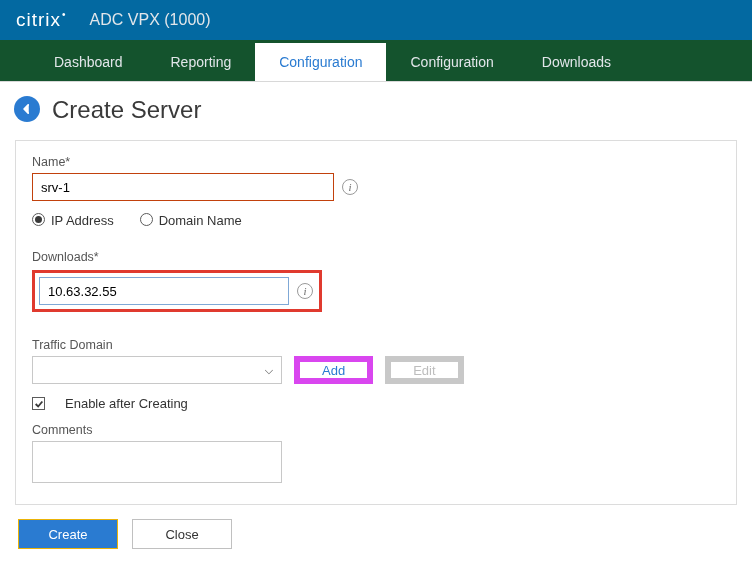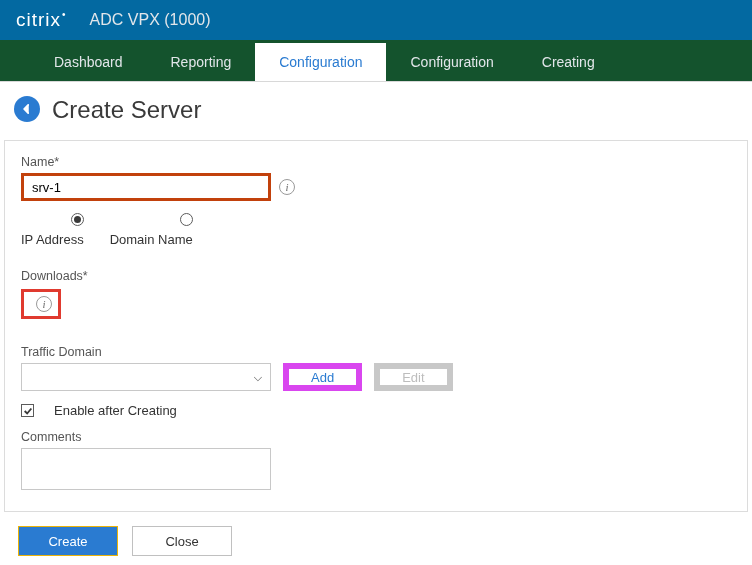--- a/index.html
+++ b/index.html
@@ -64,37 +64,37 @@
     flex-shrink:0;
   }
   .back-btn svg { width:14px; height:14px; fill:#fff;}
   .page-title {
     font-size: 24px;
     color:#3a3a3a;
     font-weight:400;
   }
   .panel {
     border:1px solid #dcdcdc;
-    margin: 0 4px;
+    margin: 0 15px;
     padding: 14px 16px 18px 16px;
   }
   .label {
     font-size:12.5px;
     color:#555;
     margin-bottom:4px;
     margin-top:12px;
   }
   .label:first-child { margin-top:0;}
   .row { display:flex; align-items:center; }
   .text-input {
-    border:3px solid #c2410c;
+    border:1px solid #c2410c;
     height:28px;
     padding: 0 8px;
     font-size:13px;
-    width: 250px;
+    width: 302px;
     background:#fff;
   }
   .info-icon {
     margin-left:8px;
     width:16px;height:16px;
     border:1px solid #9a9a9a;
     border-radius:50%;
     display:flex;align-items:center;justify-content:center;
     color:#6a6a6a;
     font-style: italic;
@@ -102,21 +102,21 @@
     font-size:11px;
     cursor:pointer;
     flex-shrink:0;
   }
   .radio-row {
     display:flex;
     gap: 26px;
     margin-top:12px;
     align-items:center;
   }
-  .radio-item { display:flex; align-items:flex-end; gap:6px; font-size:13px; cursor:pointer;flex-direction:column;}
+  .radio-item { display:flex; align-items:flex-start; gap:6px; font-size:13px; cursor:pointer;}
   .radio {
     width:13px;height:13px;border:1px solid #5b5b5b;border-radius:50%;
     display:flex;align-items:center;justify-content:center;
   }
   .radio.checked::after{
     content:""; width:7px;height:7px;background:#3a3a3a;border-radius:50%;
   }
   .highlight-wrap {
     border:3px solid #e03a2f;
     padding:4px 6px 4px 4px;
@@ -185,21 +185,21 @@
       <span class="dot">•</span>
   </span>
   <span class="product">ADC VPX (1000)</span>
 </div>
 
 <div class="tabs">
   <div class="tab">Dashboard</div>
   <div class="tab">Reporting</div>
   <div class="tab active">Configuration</div>
   <div class="tab">Configuration</div>
-  <div class="tab">Creating</div>
+  <div class="tab">Downloads</div>
 </div>
 
 <div class="page-header">
   <div class="back-btn">
     <svg viewBox="0 0 24 24">
         <path d="M15 4l-8 8 8 8v-4.5h0V8.5h0z" transform="translate(0 0)" d2=""></path>
         <path d="M14 5l-7 7 7 7" stroke="#fff" stroke-width="3" fill="none" stroke-linecap="round" stroke-linejoin="round"></path>
       </svg>
   </div>
   <div class="page-title">Create Server</div>
@@ -219,20 +219,21 @@
       <span>IP Address</span>
     </div>
     <div class="radio-item">
       <span class="radio"></span>
       <span>Domain Name</span>
     </div>
   </div>
 
   <div class="label" style="margin-top:22px">Downloads*</div>
   <div class="highlight-wrap">
+    <input class="text-input" value="10.63.32.55" style="">
     <span class="info-icon">i</span>
   </div>
 
   <div class="label" style="margin-top:26px">Traffic Domain</div>
   <div class="td-row">
     <div class="select">
       <span></span>
       <span class="chev">⌵</span>
     </div>
     <button class="btn">Add</button>

